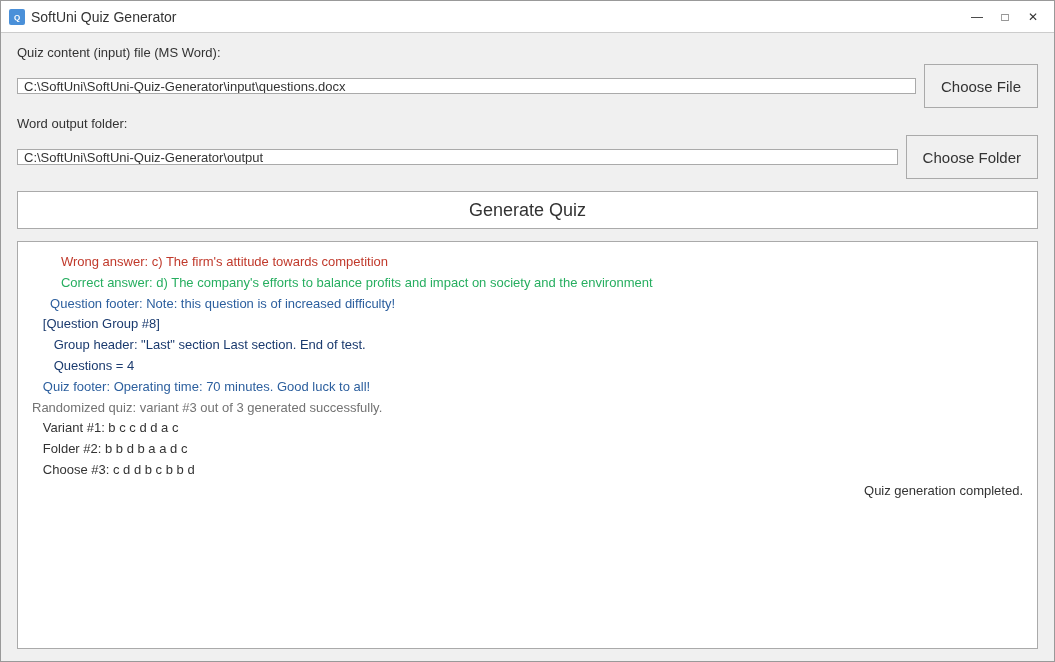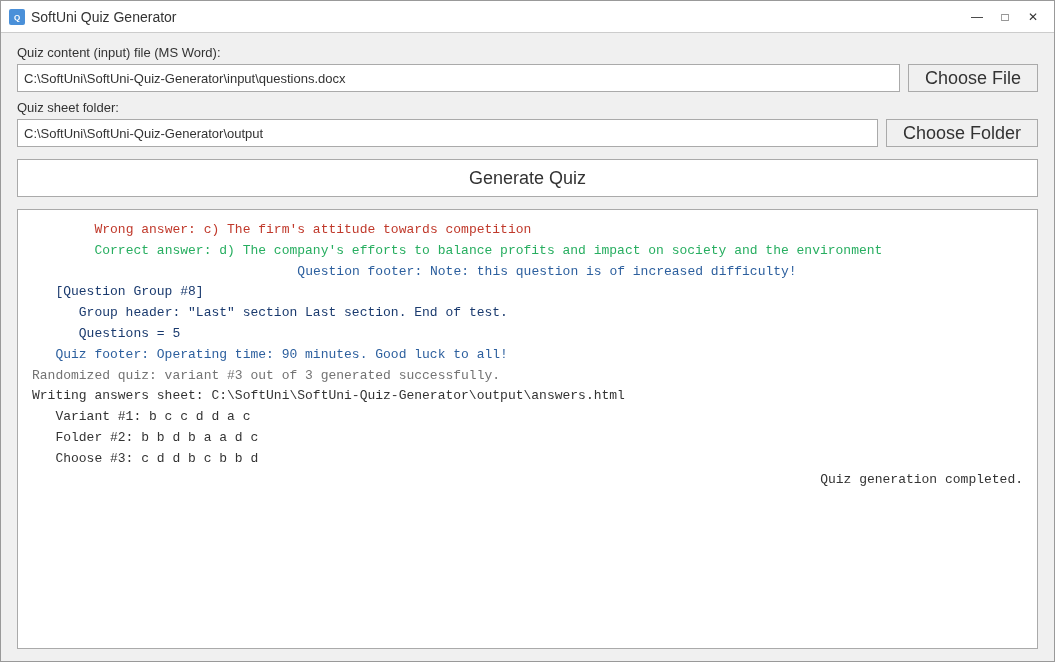--- a/index.html
+++ b/index.html
@@ -103,36 +103,36 @@
     }
 
     .field-row {
       display: flex;
       gap: 8px;
       align-items: center;
     }
 
     .text-input {
       flex: 1;
-      height: 28px;
+      height: 16px;
       border: 1px solid #aaa;
       background: white;
       padding: 0 6px;
       font-size: 13px;
       font-family: 'Segoe UI', Tahoma, sans-serif;
       color: #333;
     }
 
     .btn {
-      height: 28px;
+      height: 44px;
       padding: 0 16px;
       background: #f0f0f0;
       border: 1px solid #aaa;
       cursor: pointer;
-      font-size: 18px;
+      font-size: 15px;
       font-family: 'Segoe UI', Tahoma, sans-serif;
       color: #333;
       white-space: nowrap;
       min-width: 110px;
     }
 
     .generate-btn {
       width: 100%;
       height: 38px;
       background: white;
@@ -144,21 +144,21 @@
       margin-top: 4px;
     }
 
     .output-area {
       flex: 1;
       border: 1px solid #aaa;
       background: white;
       overflow-y: auto;
       overflow-x: hidden;
       padding: 10px 14px;
-      font-family: Liberation Mono, monospace;
+      font-family: Liberation Sans, sans-serif;
       font-size: 13px;
       line-height: 1.6;
       color: #333;
       position: relative;
       margin-top: 4px;
     }
 
     .output-line {
       display: block;
       white-space: pre-wrap;
@@ -205,40 +205,39 @@
 
     <div class="field-group">
       <label class="field-label">Quiz content (input) file (MS Word):</label>
       <div class="field-row">
         <input type="text" class="text-input" value="C:\SoftUni\SoftUni-Quiz-Generator\input\questions.docx" style="">
         <button class="btn">Choose File</button>
       </div>
     </div>
 
     <div class="field-group">
-      <label class="field-label">Quiz sheet folder:</label>
+      <label class="field-label">Word output folder:</label>
       <div class="field-row">
         <input type="text" class="text-input" value="C:\SoftUni\SoftUni-Quiz-Generator\output" style="">
         <button class="btn">Choose Folder</button>
       </div>
     </div>
 
     <button class="generate-btn">Generate Quiz</button>
 
     <div class="output-area" id="output-log">
     <span class="output-line" style="color: rgb(192, 57, 43);">        Wrong answer: c) The firm's attitude towards competition</span>
         <span class="output-line" style="color: rgb(39, 174, 96);">        Correct answer: d) The company's efforts to balance profits and impact on society and the environment</span>
-        <span class="output-line" style="color: rgb(44, 95, 158); text-align: center;">     Question footer: Note: this question is of increased difficulty!</span>
+        <span class="output-line" style="color: rgb(44, 95, 158);">     Question footer: Note: this question is of increased difficulty!</span>
         <span class="output-line" style="color: rgb(26, 58, 110);">   [Question Group #8]</span>
         <span class="output-line" style="color: rgb(26, 58, 110);">      Group header: "Last" section Last section. End of test.</span>
-        <span class="output-line" style="color: rgb(26, 58, 110);">      Questions = 5</span>
-        <span class="output-line" style="color: rgb(44, 95, 158);">   Quiz footer: Operating time: 90 minutes. Good luck to all!</span>
+        <span class="output-line" style="color: rgb(26, 58, 110);">      Questions = 4</span>
+        <span class="output-line" style="color: rgb(44, 95, 158);">   Quiz footer: Operating time: 70 minutes. Good luck to all!</span>
         <span class="output-line" style="color: #737373;">Randomized quiz: variant #3 out of 3 generated successfully.</span>
         <span class="output-line" style="color: rgb(51, 51, 51);"></span>
-        <span class="output-line" style="color: rgb(51, 51, 51);">Writing answers sheet: C:\SoftUni\SoftUni-Quiz-Generator\output\answers.html</span>
         <span class="output-line" style="color: rgb(51, 51, 51);">   Variant #1: b c c d d a c</span>
         <span class="output-line" style="color: rgb(51, 51, 51);">   Folder #2: b b d b a a d c</span>
         <span class="output-line" style="color: rgb(51, 51, 51);">   Choose #3: c d d b c b b d</span>
         <span class="output-line" style="color: rgb(51, 51, 51);"></span>
         <span class="output-line" style="color: rgb(51, 51, 51); text-align: right;">Quiz generation completed.</span>
       </div>
 
   </div>
 </div>
 

